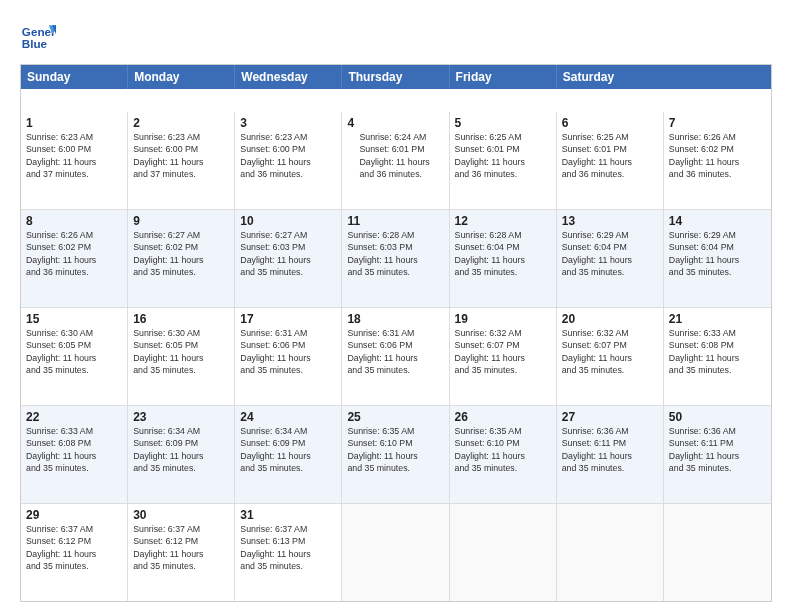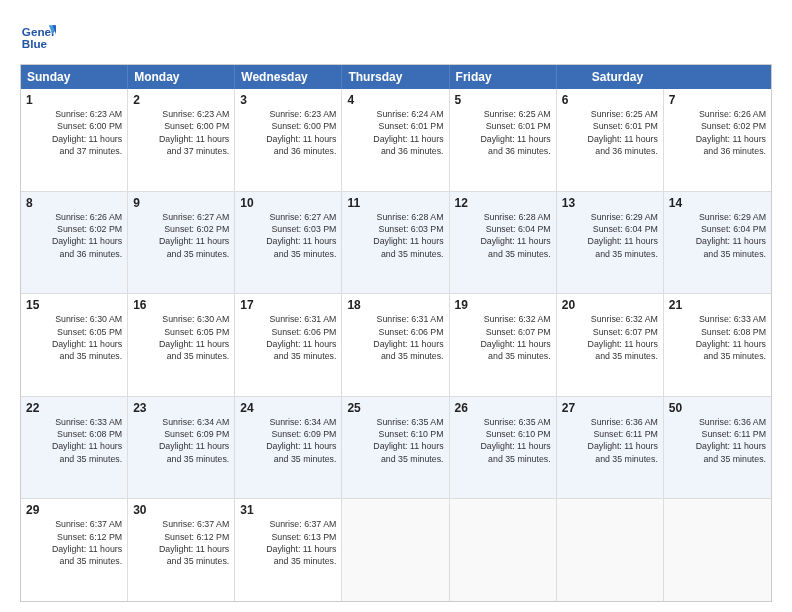--- a/index.html
+++ b/index.html
@@ -43,35 +43,36 @@
     .title-block h2 {
       font-size: 15px;
       font-weight: normal;
       color: #444;
     }
     .calendar {
       flex: 1;
       display: flex;
       flex-direction: column;
       border: 1px solid #ccc;
+      gap: 23px;
     }
     .cal-header {
       display: grid;
       grid-template-columns: repeat(7, 1fr);
       background: #3a6db5;
     }
     .cal-header-cell {
       color: #fff;
       font-size: 12px;
       font-weight: bold;
       padding: 5px 6px;
       border-right: 1px solid #5580c0;
       text-align: left;
     }
-    .cal-header-cell:last-child { border-right: none; margin-left: 29px; }
+    .cal-header-cell:last-child { border-right: none; }
     .cal-body {
       flex: 1;
       display: flex;
       flex-direction: column;
     }
     .cal-row {
       display: grid;
       grid-template-columns: repeat(7, 1fr);
       flex: 1;
       border-top: 1px solid #ddd;
@@ -93,21 +94,20 @@
       font-size: 12px;
       font-weight: bold;
       color: #222;
       display: block;
       margin-bottom: 1px;
     }
     .day-info {
       font-size: 8.8px;
       color: #333;
       line-height: 1.4;
-      text-align: right;
     }
   </style>
 </head>
 <body>
 
 <div class="page">
   <div class="header">
     <div class="logo">
       <svg class="logo-icon" viewBox="0 0 40 40">
         <text x="2" y="20" font-size="13" font-weight="bold" fill="#2255aa">General</text>

